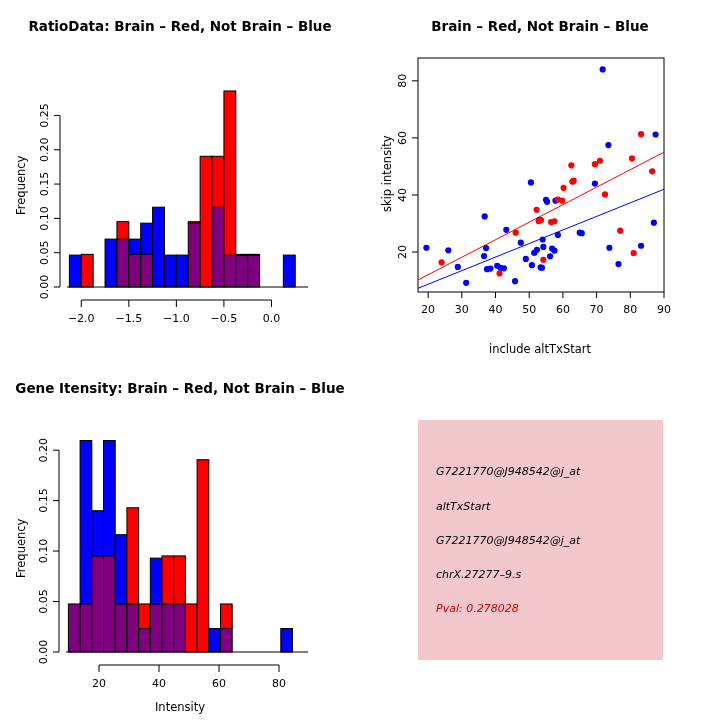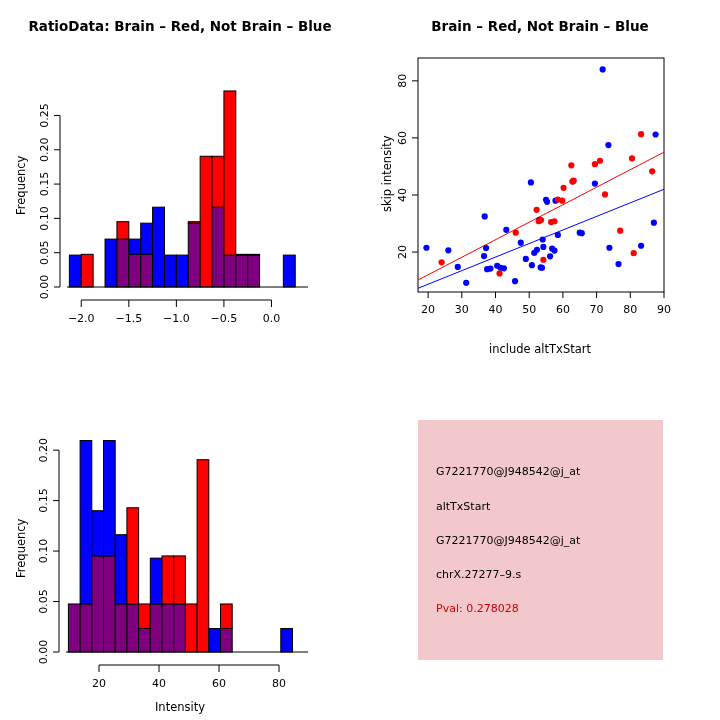--- a/index.html
+++ b/index.html
@@ -4,21 +4,21 @@
 <style>
   html,body{margin:0;padding:0;background:#ffffff;}
   body{width:720px;height:720px;font-family:"DejaVu Sans",sans-serif;overflow:hidden;}
   #root{position:relative;width:720px;height:720px;background:#fff;}
   .panel{position:absolute;}
   .ttl{position:absolute;font-weight:bold;font-size:13.5px;color:#000;white-space:nowrap;text-align:center;}
   .axlab{position:absolute;font-size:11.5px;color:#000;white-space:nowrap;}
   .vlab{position:absolute;font-size:11.5px;color:#000;white-space:nowrap;
         transform-origin:left top;transform:rotate(-90deg);}
   svg{display:block;overflow:visible;}
-  .infopanel{position:absolute;}
+  .infopanel{position:absolute;font-style:italic;}
   .infotxt{position:absolute;font-size:11px;white-space:nowrap;}
 </style>
 </head>
 <body>
 
 <div id="root">
 
   <div class="panel" style="left:0;top:0;width:360px;height:360px;padding-left:40px;">
     <div class="ttl" style="left:0;top:18px;width:360px;">RatioData: Brain – Red, Not Brain – Blue</div>
     <div class="vlab" style="left:14px;top:215px;">Frequency</div>
@@ -176,20 +176,21 @@
         <line x1="236.60273972602738" y1="292" x2="236.60273972602738" y2="298" stroke="#000" stroke-width="1"></line>
         <text x="236.60273972602738" y="313" font-family="&quot;DejaVu Sans&quot;, sans-serif" font-size="11" fill="#000" text-anchor="middle">70</text>
         <line x1="270.30136986301363" y1="292" x2="270.30136986301363" y2="298" stroke="#000" stroke-width="1"></line>
         <text x="270.30136986301363" y="313" font-family="&quot;DejaVu Sans&quot;, sans-serif" font-size="11" fill="#000" text-anchor="middle">80</text>
         <line x1="304" y1="292" x2="304" y2="298" stroke="#000" stroke-width="1"></line>
         <text x="304" y="313" font-family="&quot;DejaVu Sans&quot;, sans-serif" font-size="11" fill="#000" text-anchor="middle">90</text>
       </svg>
   </div>
 
   <div class="panel" style="left:0;top:360px;width:360px;height:360px;">
+    <div class="ttl" style="left:0;top:20px;width:360px;">Gene Itensity: Brain – Red, Not Brain – Blue</div>
     <div class="vlab" style="left:14px;top:218px;">Frequency</div>
     <div class="axlab" style="left:0;top:340px;width:360px;text-align:center;">Intensity</div>
     <svg id="svg-gene" width="360" height="330" style="position:absolute;left:0;top:0;">
         <g>
           <rect x="68.4" y="243.95720930232557" width="11.700000000000003" height="48.042790697674434" fill="#7F007F" stroke="#000" stroke-width="1"></rect>
           <rect x="68.4" y="243.95720930232557" width="11.700000000000003" height="0" fill="#FF0000" stroke="#000" stroke-width="1"></rect>
           <rect x="80.1" y="243.95720930232557" width="11.700000000000003" height="48.042790697674434" fill="#7F007F" stroke="#000" stroke-width="1"></rect>
           <rect x="80.1" y="80.55116279069767" width="11.700000000000003" height="163.4060465116279" fill="#0000FF" stroke="#000" stroke-width="1"></rect>
           <rect x="91.80000000000001" y="195.91441860465116" width="11.699999999999989" height="96.08558139534884" fill="#7F007F" stroke="#000" stroke-width="1"></rect>
           <rect x="91.80000000000001" y="150.69767441860463" width="11.699999999999989" height="45.216744186046526" fill="#0000FF" stroke="#000" stroke-width="1"></rect>

